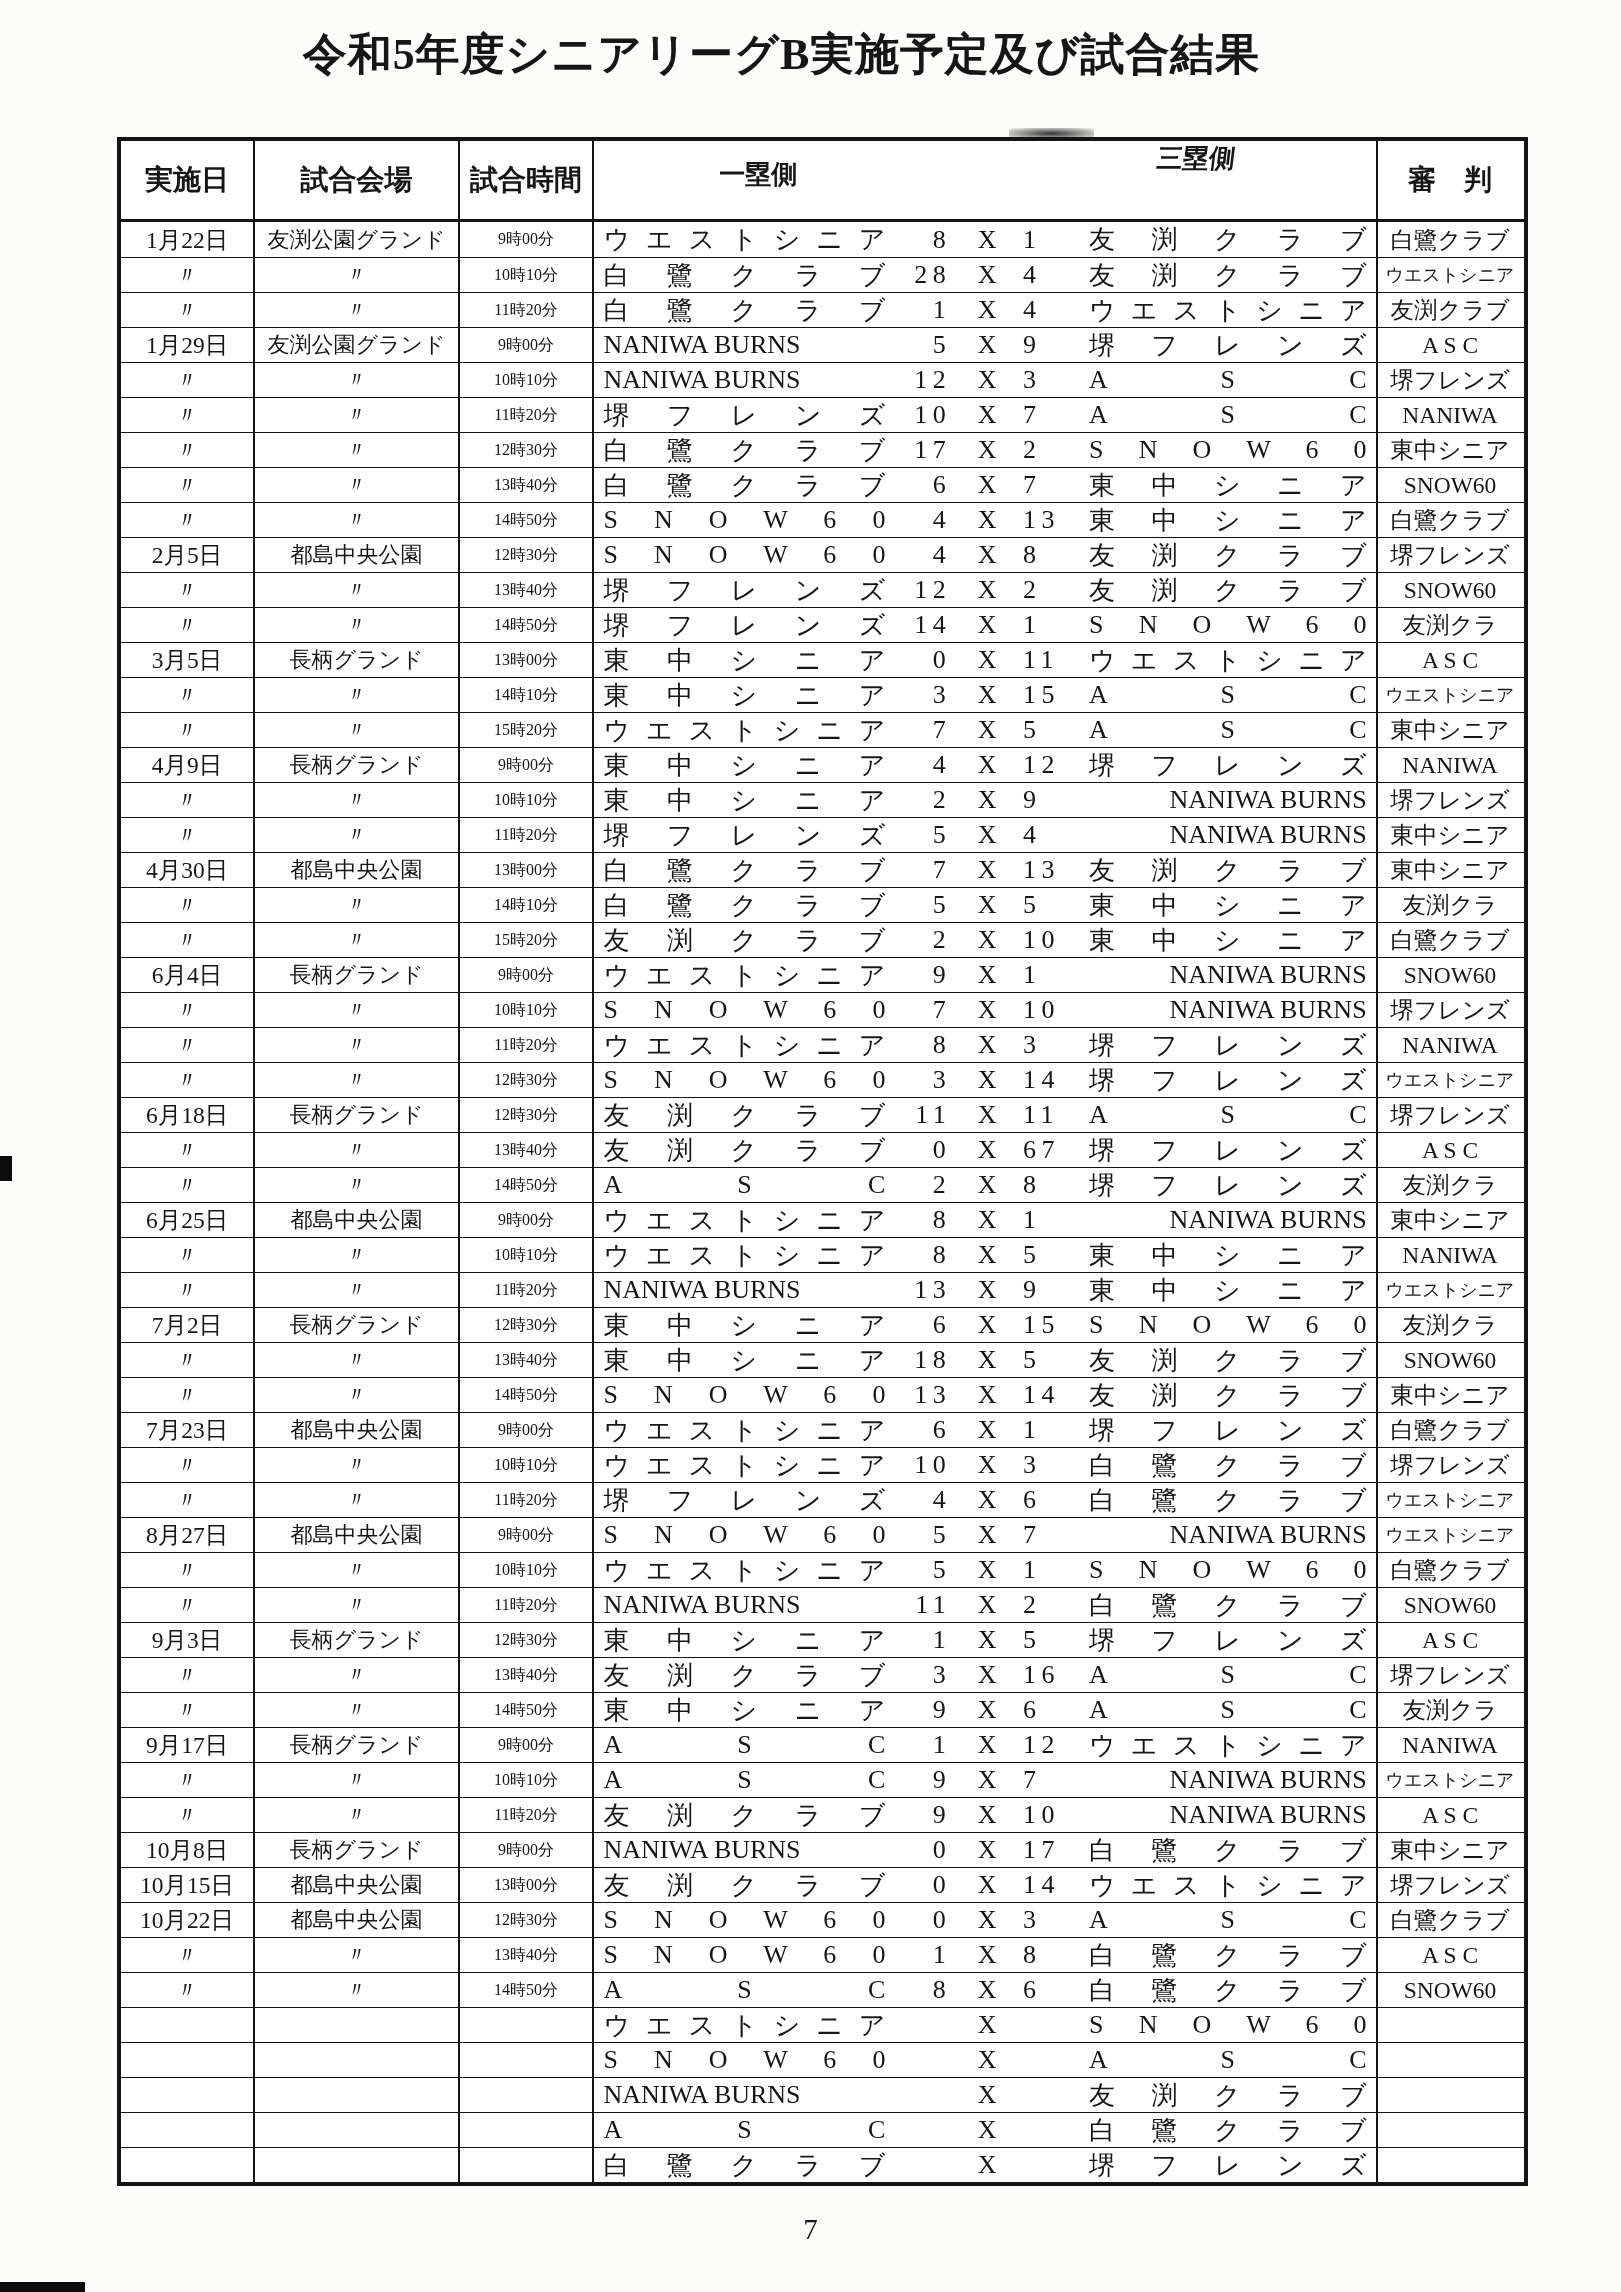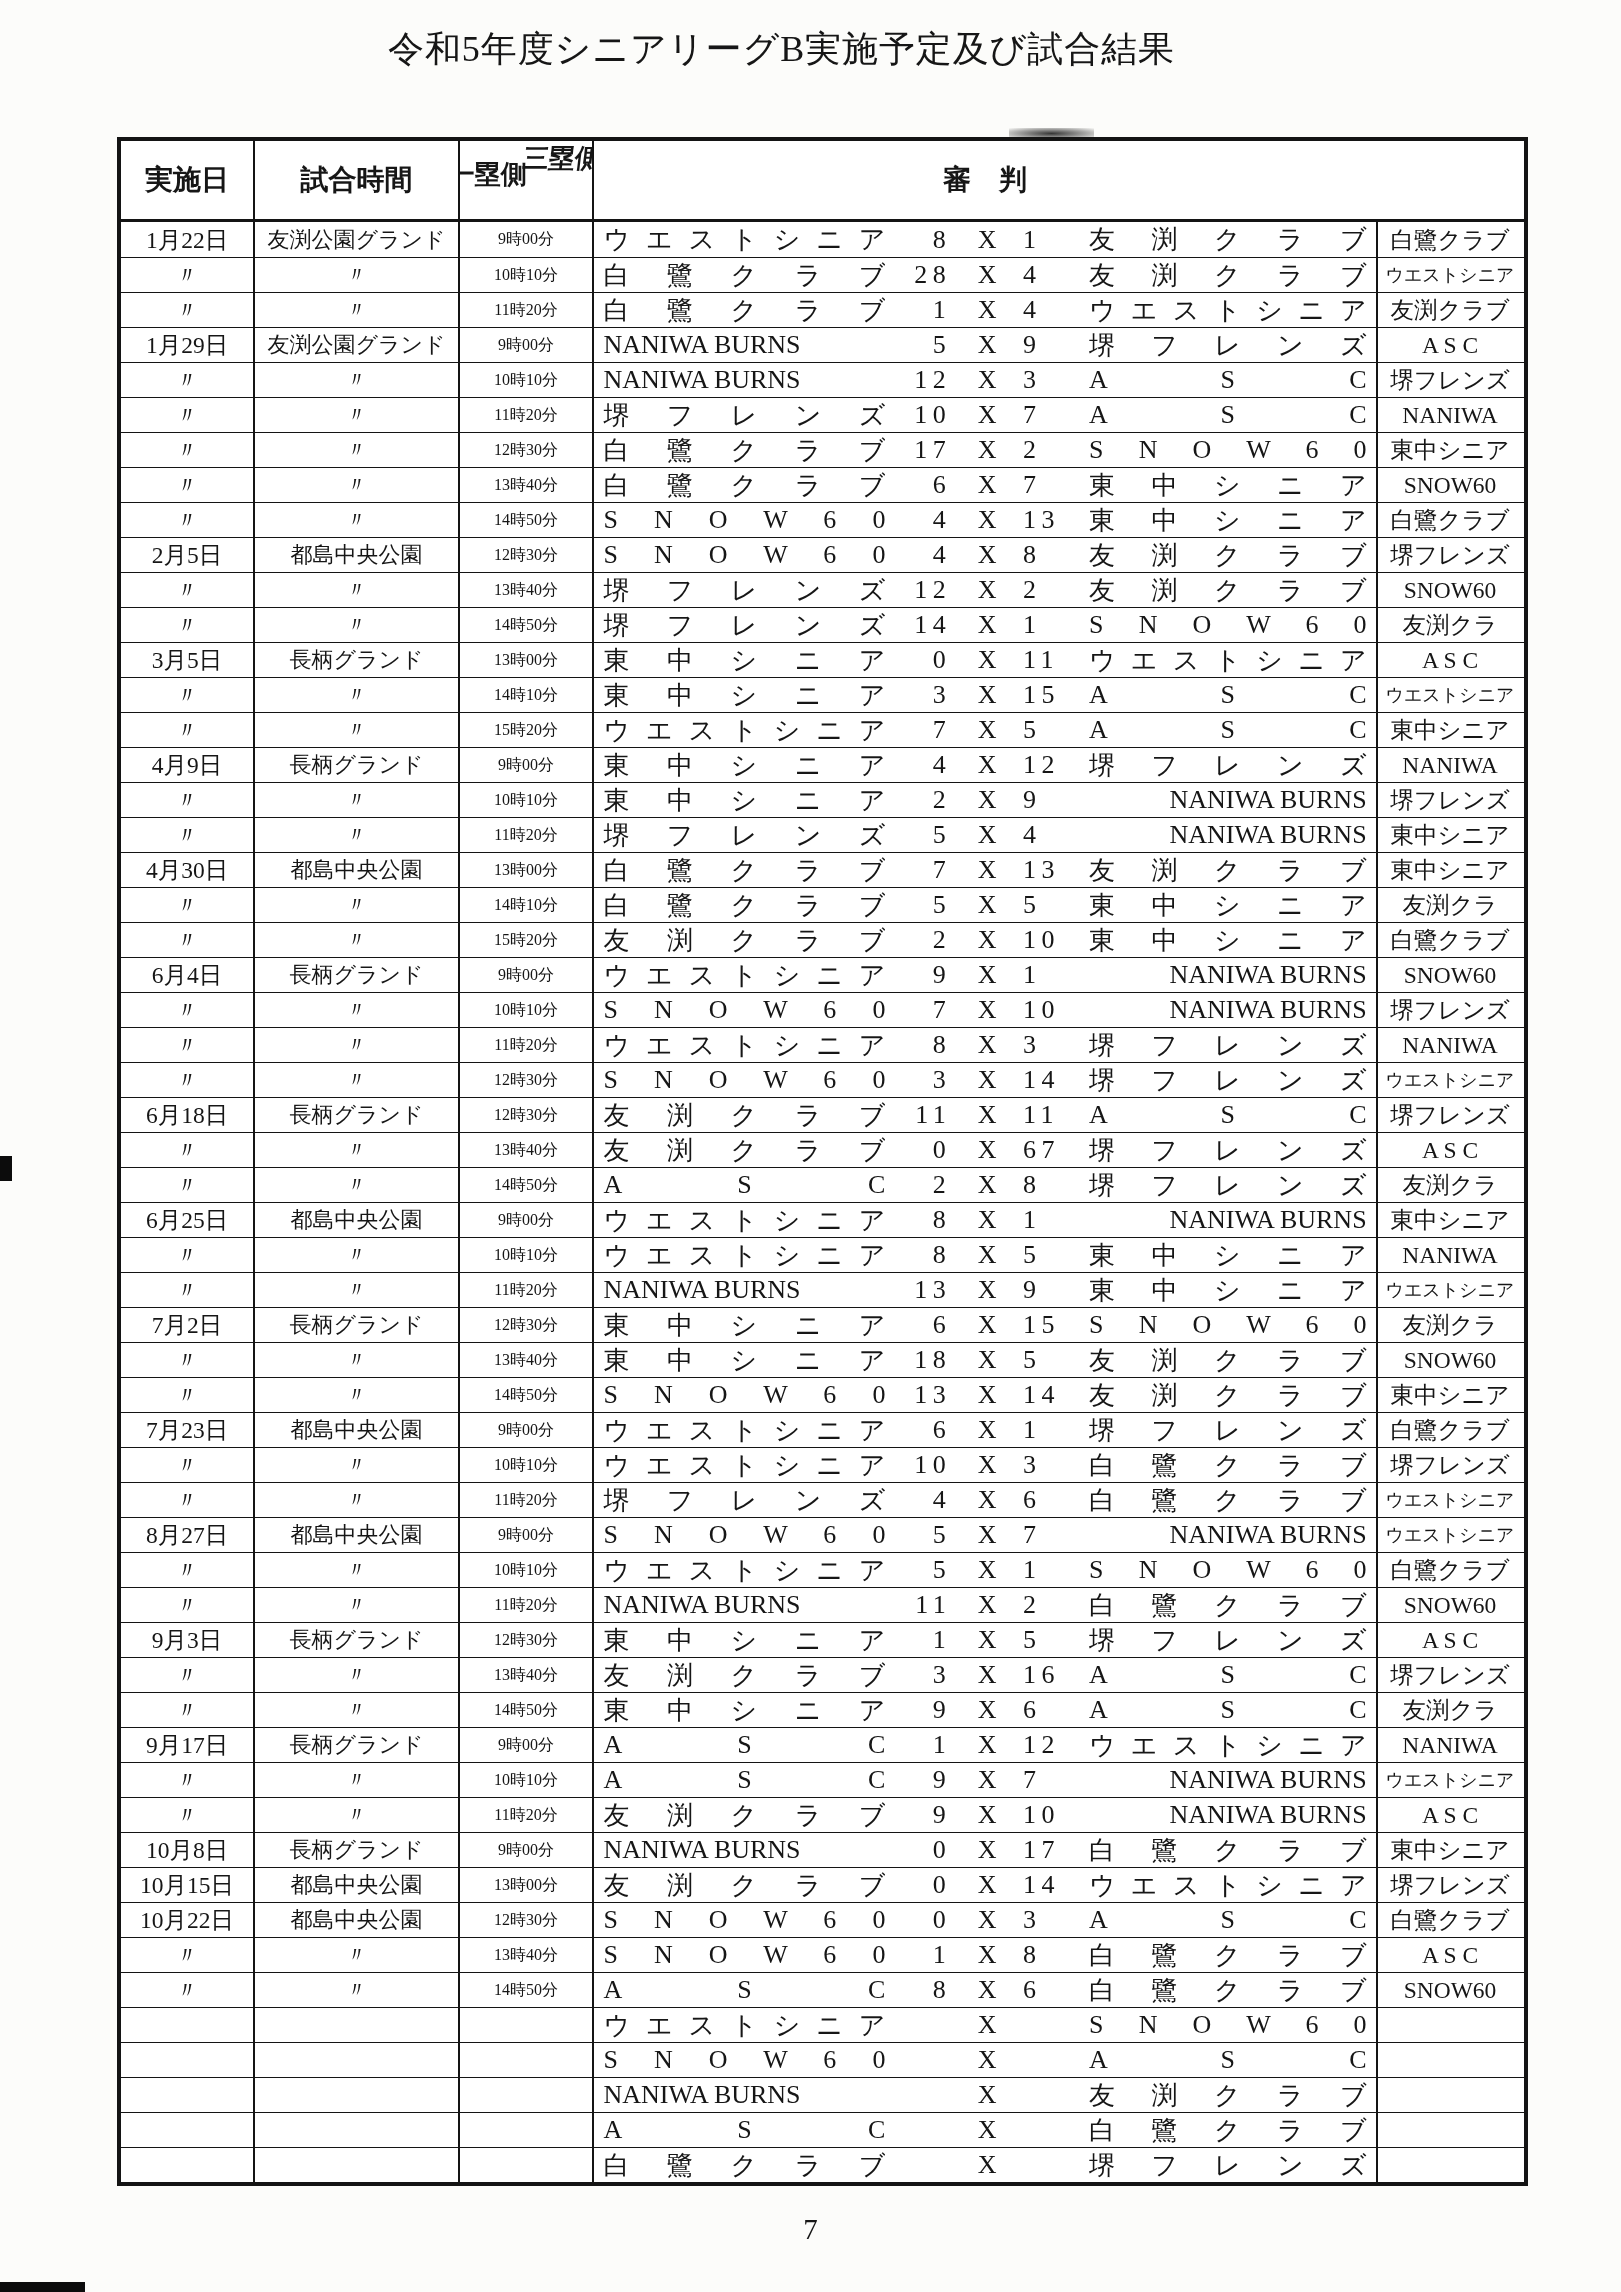--- a/index.html
+++ b/index.html
@@ -7,21 +7,21 @@
     width:1621px; height:2293px;
     background:#fcfcfa;
     position:relative;
     font-family:"Liberation Serif","DejaVu Serif",serif;
     color:#161616;
     overflow:hidden;
   }
   .page-title {
     position:absolute; top:24.5px; left:0; width:1563px;
     text-align:center;
-    font-size:36px; font-weight:normal; letter-spacing:0.9px;
+    font-size:44px; font-weight:bold; letter-spacing:0.9px;
     white-space:nowrap;
   }
   
   .schedule-table {
     position:absolute; left:117px; top:137px; width:1411px;
     border:4.7px solid #141414;
     background:#fff;
     box-sizing:border-box;
   }
   .trow, .thead {
@@ -95,20 +95,21 @@
   }
 </style>
 </head>
 <body>
 
 <div class="page-title">令和5年度シニアリーグB実施予定及び試合結果</div>
 
 <div class="schedule-table">
   <div class="thead">
     <div class="cell">実施日</div>
+    <div class="cell">試合会場</div>
     <div class="cell">試合時間</div>
     <div class="cell hmatch">
       <div class="mc-sub">
         <span class="fb">一塁側</span>
         <span class="tb">三塁側</span>
       </div>
     </div>
     <div class="cell">審　判</div>
   </div>
   <div id="table-body">

